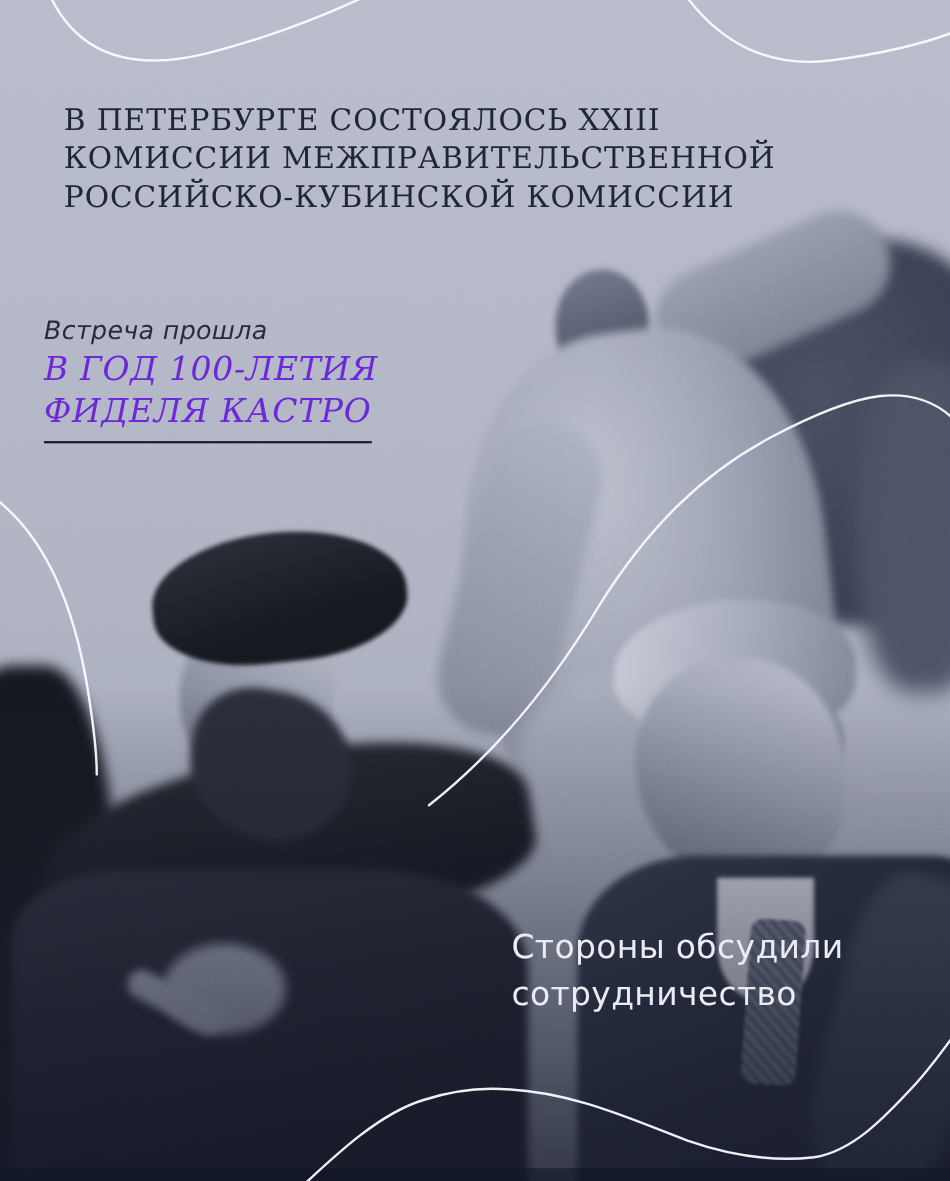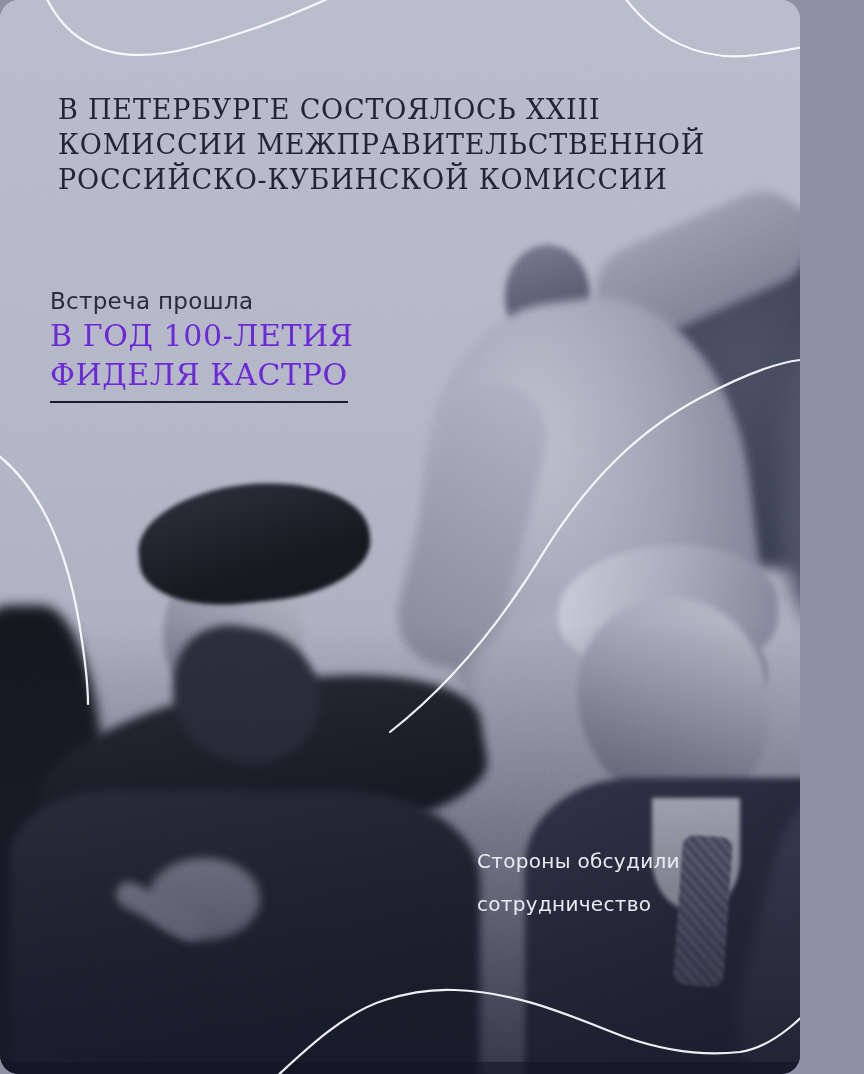--- a/index.html
+++ b/index.html
@@ -1,20 +1,19 @@
 <!DOCTYPE html>
 <html><head>
 <meta charset="utf-8">
 <style>
   html,body{margin:0;padding:0;background:#8d91a3;}
   .poster{
-    position:relative; width:800px; height:1074px; overflow:hidden;
+    position:relative; width:864px; height:1074px; overflow:hidden;
     background:var(--bg,#b3b7c6);
     font-family:"DejaVu Sans", sans-serif;
-    border-radius:19px;
   }
   
   .photo{position:absolute; inset:0;}
   .photo .shape{position:absolute;}
   .sky{inset:0; background:linear-gradient(180deg,#b8bccb 0%,#b2b6c5 40%,#a6abbc 75%,#9aa0b1 100%);}
   
   .statue-arm-up{left:590px; top:218px; width:225px; height:95px; border-radius:48px;
     background:linear-gradient(180deg,#9togae 0%,#8a8fa1 100%);
     background:linear-gradient(180deg,#989dae,#7e8395); transform:rotate(-24deg); filter:blur(5px);}
   .statue-head{left:505px; top:245px; width:85px; height:100px; border-radius:50% 50% 46% 46%;
@@ -72,30 +71,30 @@
   .waves{position:absolute; inset:0; pointer-events:none;}
   .waves path{fill:none; stroke:var(--accent,#fafbff); stroke-width:2.2; stroke-linecap:round; opacity:.95;}
   
   .grain{position:absolute; inset:0; mix-blend-mode:overlay; pointer-events:none;}
   
   .headline{
     position:absolute; left:58px; top:92px; width:720px;
     font-family:"DejaVu Serif", serif; font-size:27px; line-height:35px;
     letter-spacing:0.8px; color:var(--title,#1f2636); font-weight:400;
   }
-  .subtitle{position:absolute; left:50px; top:286px; color:var(--title,#1f2636);}
+  .subtitle{position:absolute; left:40px; top:286px; color:var(--title,#1f2636);font-style:italic;}
   .subtitle-intro{font-family:"DejaVu Sans", sans-serif; font-size:23px; line-height:30px;
     letter-spacing:0.3px; color:#272d3d;}
   .subtitle-serif{font-family:"DejaVu Serif", serif; font-size:30px; line-height:39px;
     letter-spacing:0.6px; color:#6d28d9;}
   .subtitle-underlined{display:inline-block; border-bottom:2.5px solid #171d2c; padding-bottom:7px;}
   .caption{
     position:absolute; left:465px; top:840px; width:380px;
-    font-family:"DejaVu Sans", sans-serif; font-size:20px; line-height:43px;
-    letter-spacing:0.3px; color:var(--caption,#eaecf4);margin-left:12px;
+    font-family:"DejaVu Sans", sans-serif; font-size:30px; line-height:43px;
+    letter-spacing:0.3px; color:var(--caption,#eaecf4);
   }
 </style>
 </head>
 <body>
 
 <div class="poster" style="--bg: #b3b7c6; --title: #1f2636; --caption: #eaecf4; --accent: #fafbff;">
 
   <div class="photo">
     <div class="shape sky"></div>
 

